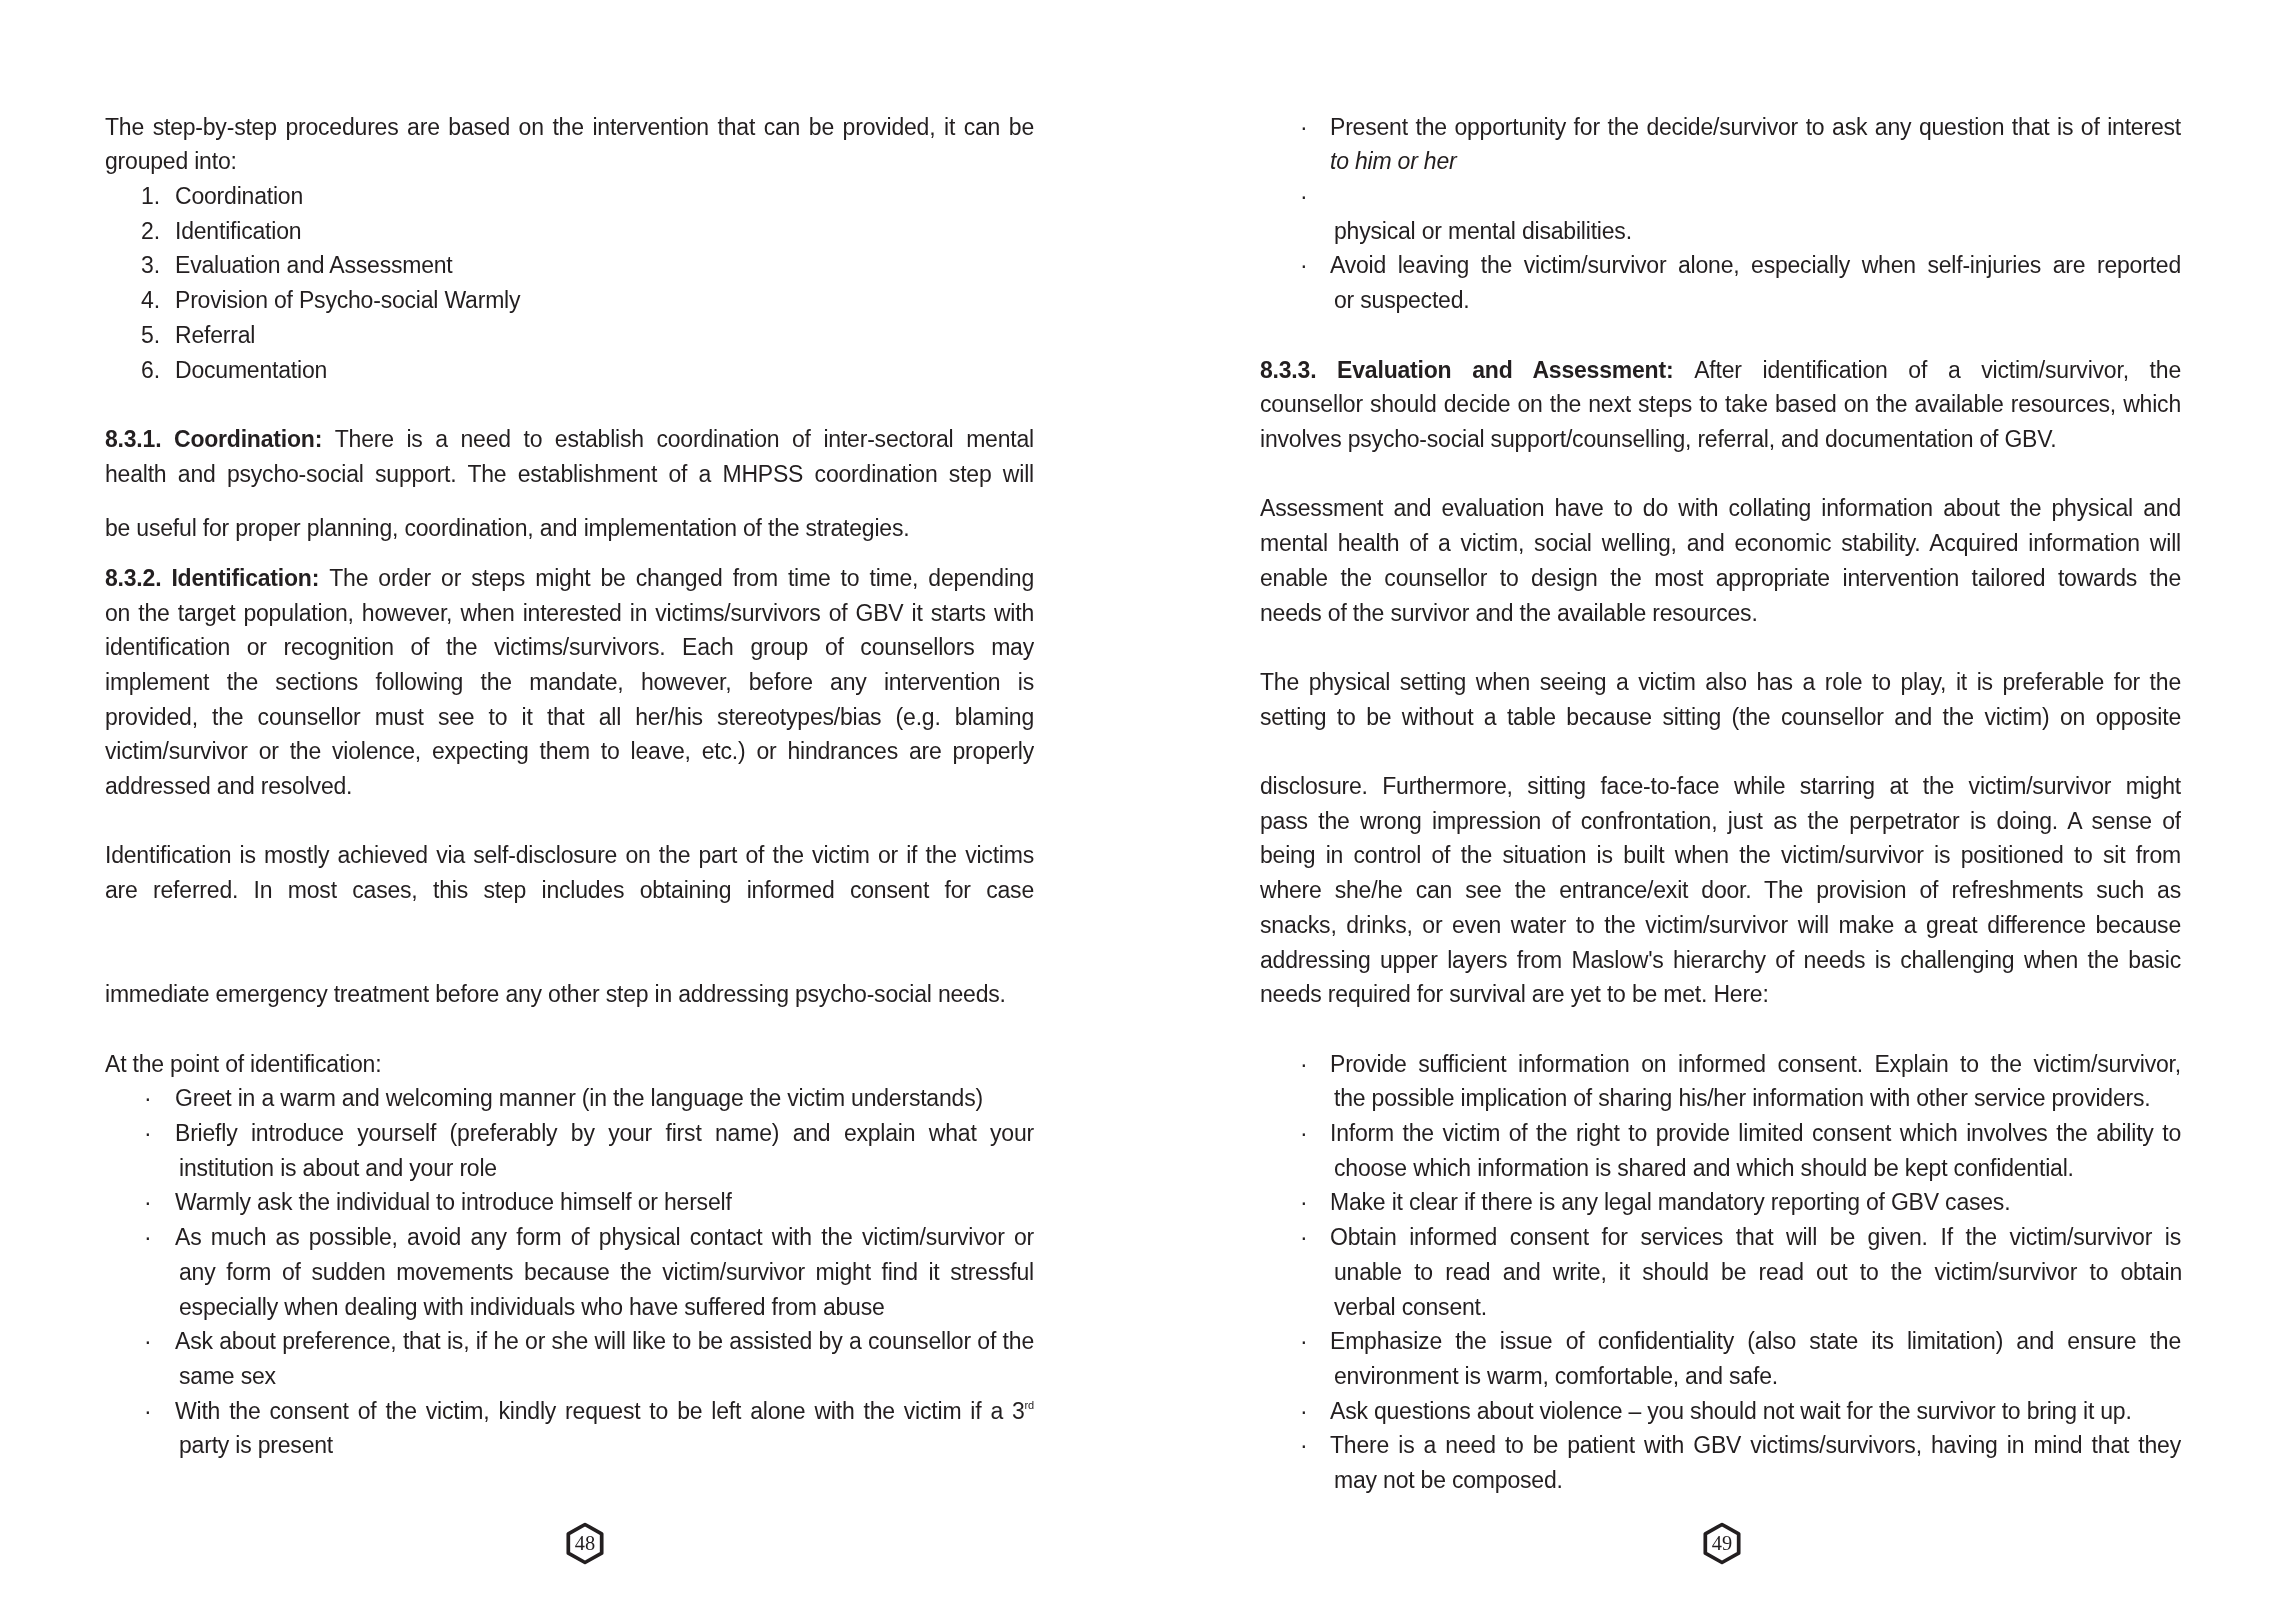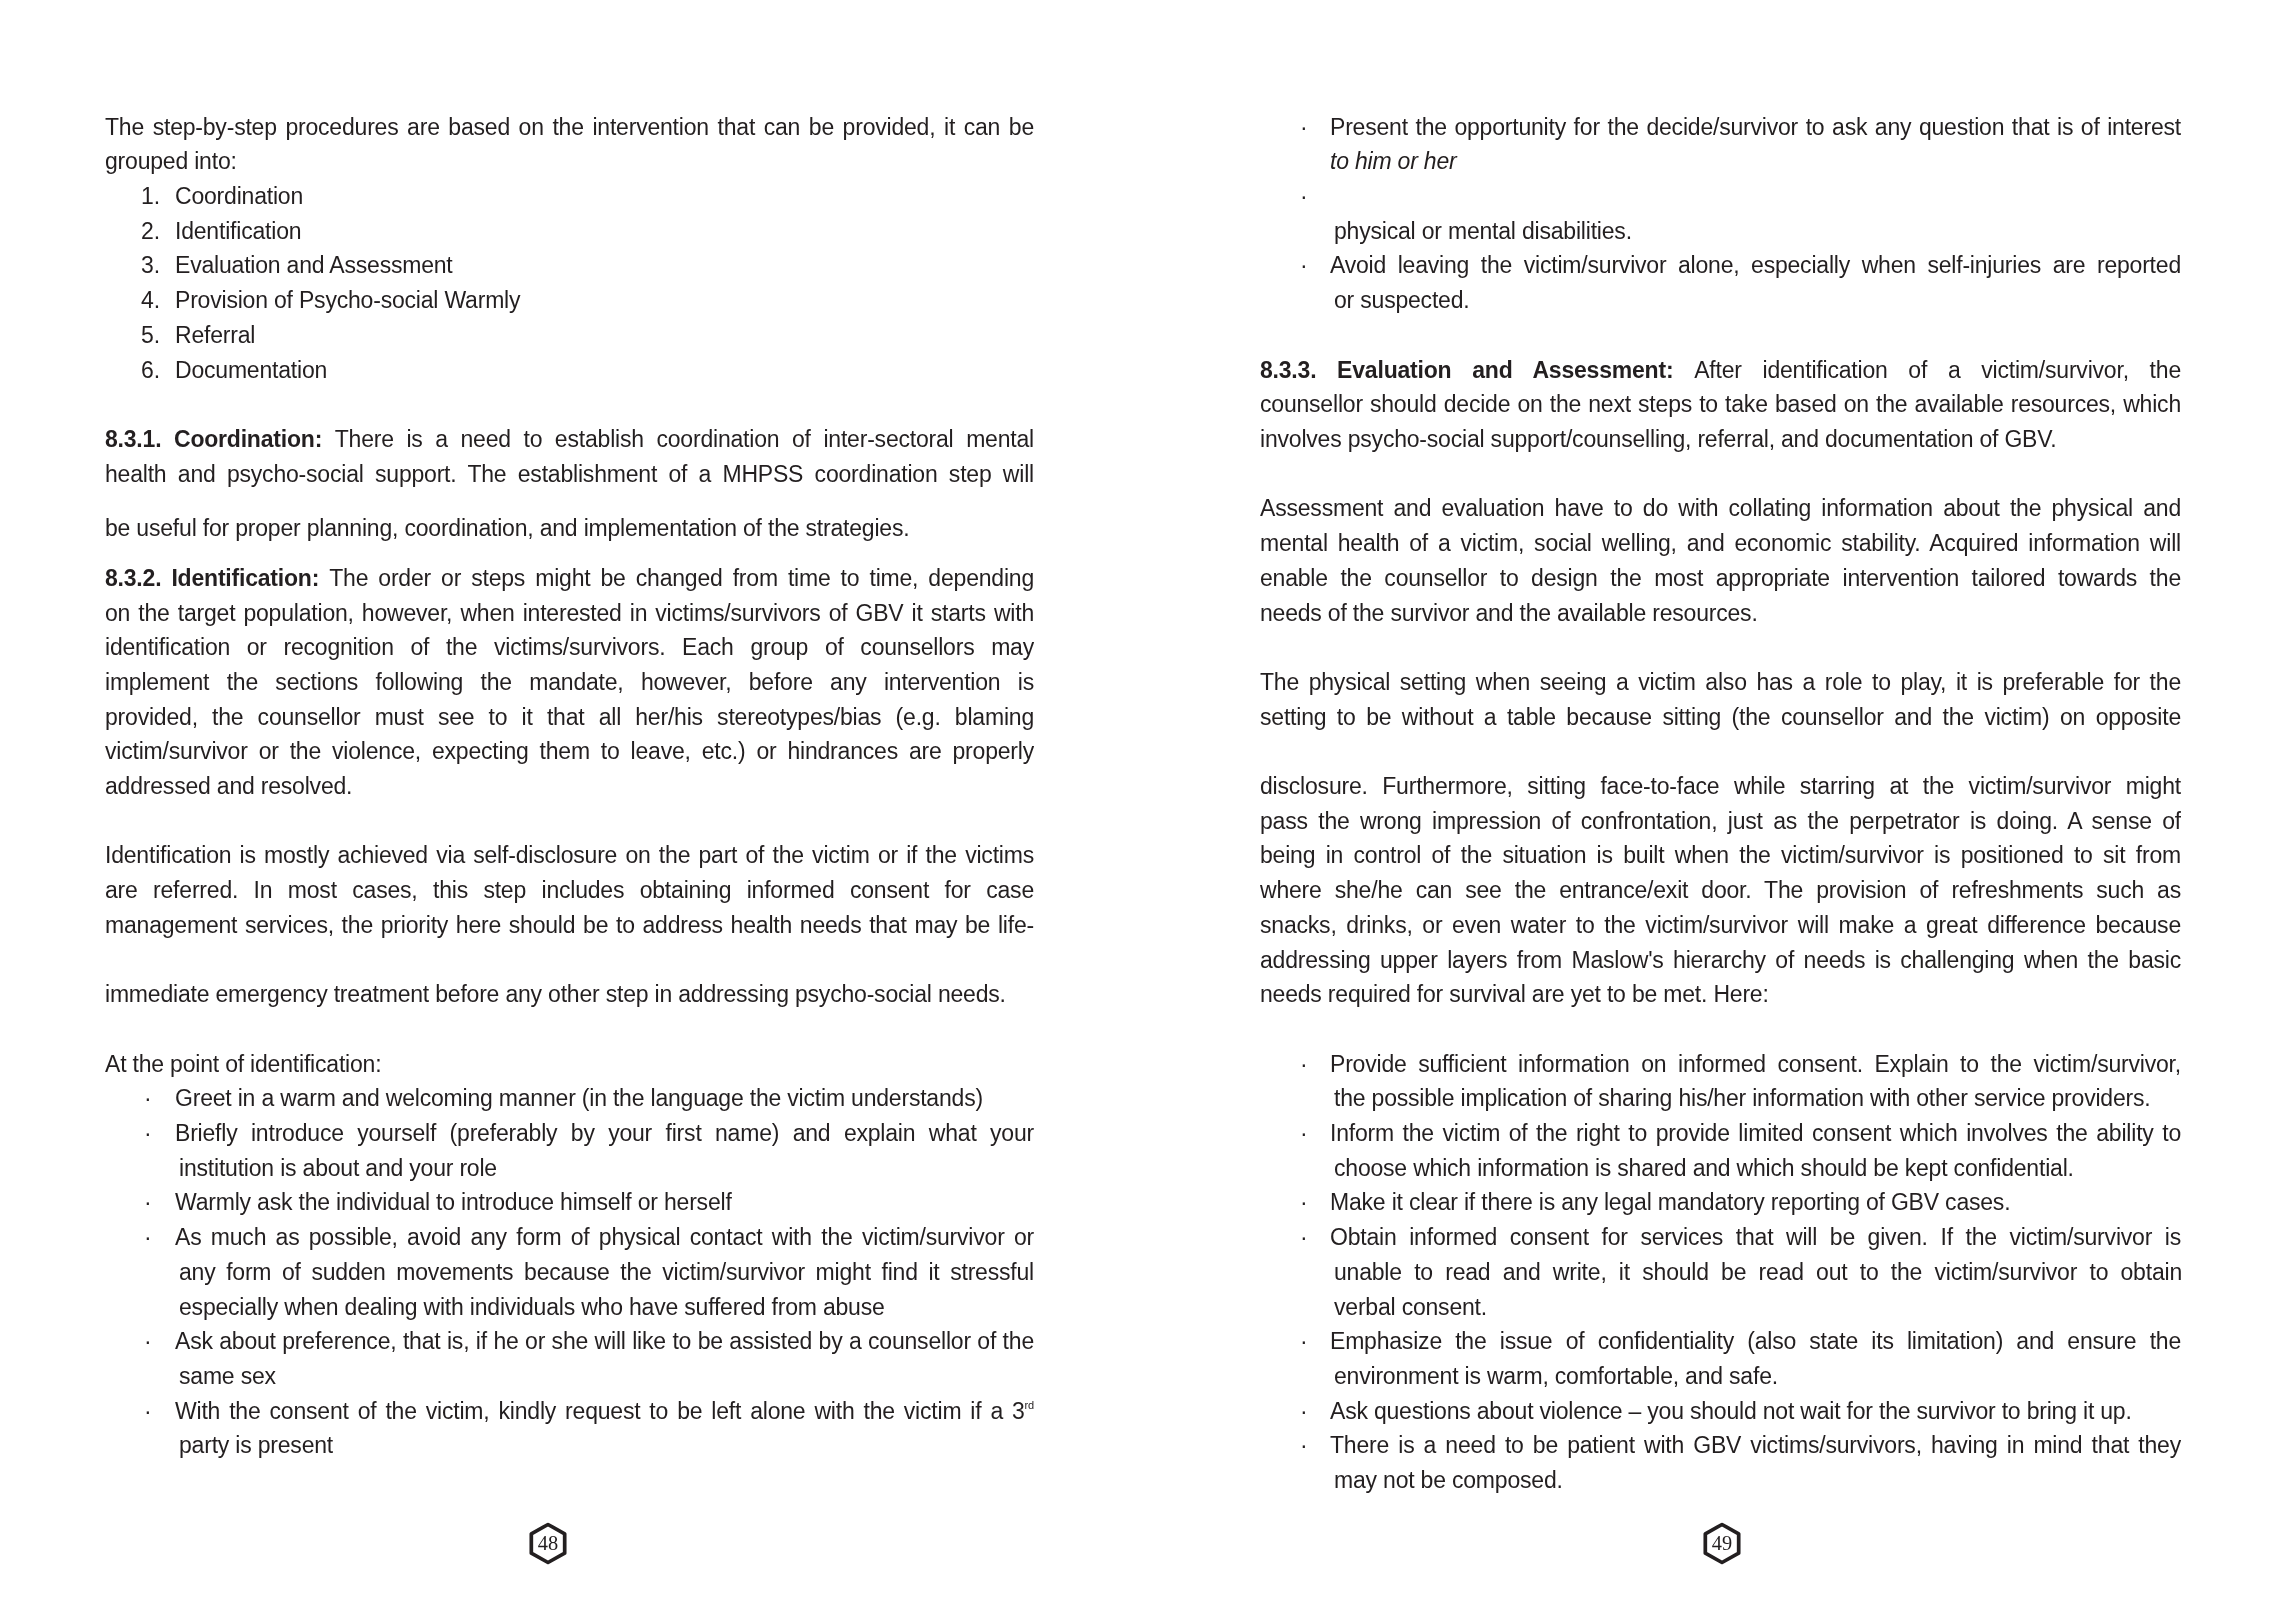--- a/index.html
+++ b/index.html
@@ -46,21 +46,20 @@
     <div class="line" style="left: 105px; top: 491px; width: 929px; margin-top: 20px;">be useful for proper planning, coordination, and implementation of the strategies.</div>
     <div class="line j" style="left: 105px; top: 561px; width: 929px;"><span class="bold">8.3.2. Identification: </span><span>The order or steps might be changed from time to time, depending</span></div>
     <div class="line j" style="left: 105px; top: 596px; width: 929px;">on the target population, however, when interested in victims/survivors of GBV it starts with</div>
     <div class="line j" style="left: 105px; top: 630px; width: 929px;">identification or recognition of the victims/survivors. Each group of counsellors may</div>
     <div class="line j" style="left: 105px; top: 665px; width: 929px;">implement the sections following the mandate, however, before any intervention is</div>
     <div class="line j" style="left: 105px; top: 700px; width: 929px;">provided, the counsellor must see to it that all her/his stereotypes/bias (e.g. blaming</div>
     <div class="line j" style="left: 105px; top: 734px; width: 929px;">victim/survivor or the violence, expecting them to leave, etc.) or hindrances are properly</div>
     <div class="line" style="left: 105px; top: 769px; width: 929px;">addressed and resolved.</div>
     <div class="line j" style="left: 105px; top: 838px; width: 929px;">Identification is mostly achieved via self-disclosure on the part of the victim or if the victims</div>
     <div class="line j" style="left: 105px; top: 873px; width: 929px;">are referred. In most cases, this step includes obtaining informed consent for case</div>
-    <div class="line j" style="left: 105px; top: 908px; width: 929px;">management services, the priority here should be to address health needs that may be life-</div>
     <div class="line" style="left: 105px; top: 977px; width: 929px;">immediate emergency treatment before any other step in addressing psycho-social needs.</div>
     <div class="line" style="left: 105px; top: 1047px; width: 929px;">At the point of identification:</div>
     <div class="marker" style="left: 144px; top: 1081px;">·</div>
     <div class="line" style="left: 175px; top: 1081px; width: 859px;">Greet in a warm and welcoming manner (in the language the victim understands)</div>
     <div class="marker" style="left: 144px; top: 1116px;">·</div>
     <div class="line j" style="left: 175px; top: 1116px; width: 859px;">Briefly introduce yourself (preferably by your first name) and explain what your</div>
     <div class="line" style="left: 179px; top: 1151px; width: 855px;">institution is about and your role</div>
     <div class="marker" style="left: 144px; top: 1185px;">·</div>
     <div class="line" style="left: 175px; top: 1185px; width: 859px;">Warmly ask the individual to introduce himself or herself</div>
     <div class="marker" style="left: 144px; top: 1220px;">·</div>
@@ -114,21 +113,21 @@
     <div class="marker" style="left: 152px; top: 1324px;">·</div>
     <div class="line j" style="left: 182px; top: 1324px; width: 851px;">Emphasize the issue of confidentiality (also state its limitation) and ensure the</div>
     <div class="line" style="left: 186px; top: 1359px; width: 848px;">environment is warm, comfortable, and safe.</div>
     <div class="marker" style="left: 152px; top: 1394px;">·</div>
     <div class="line" style="left: 182px; top: 1394px; width: 851px;">Ask questions about violence – you should not wait for the survivor to bring it up.</div>
     <div class="marker" style="left: 152px; top: 1428px;">·</div>
     <div class="line j" style="left: 182px; top: 1428px; width: 851px;">There is a need to be patient with GBV victims/survivors, having in mind that they</div>
     <div class="line" style="left: 186px; top: 1463px; width: 848px;">may not be composed.</div>
   </div>
 
-<div class="page-num" id="pn-left" style="left:529px; top:1522px;">
+<div class="page-num" id="pn-left" style="left:566px; top:1522px;">
   <svg width="38" height="43" viewBox="0 0 82 92">
     <polygon points="41,5 77,25 77,67 41,87 5,67 5,25" fill="none" stroke="#231f20" stroke-width="8" stroke-linejoin="round"></polygon>
   </svg>
   <span>48</span>
 </div>
 <div class="page-num" id="pn-right" style="left:1703px; top:1522px;">
   <svg width="38" height="43" viewBox="0 0 82 92">
     <polygon points="41,5 77,25 77,67 41,87 5,67 5,25" fill="none" stroke="#231f20" stroke-width="8" stroke-linejoin="round"></polygon>
   </svg>
   <span>49</span>

